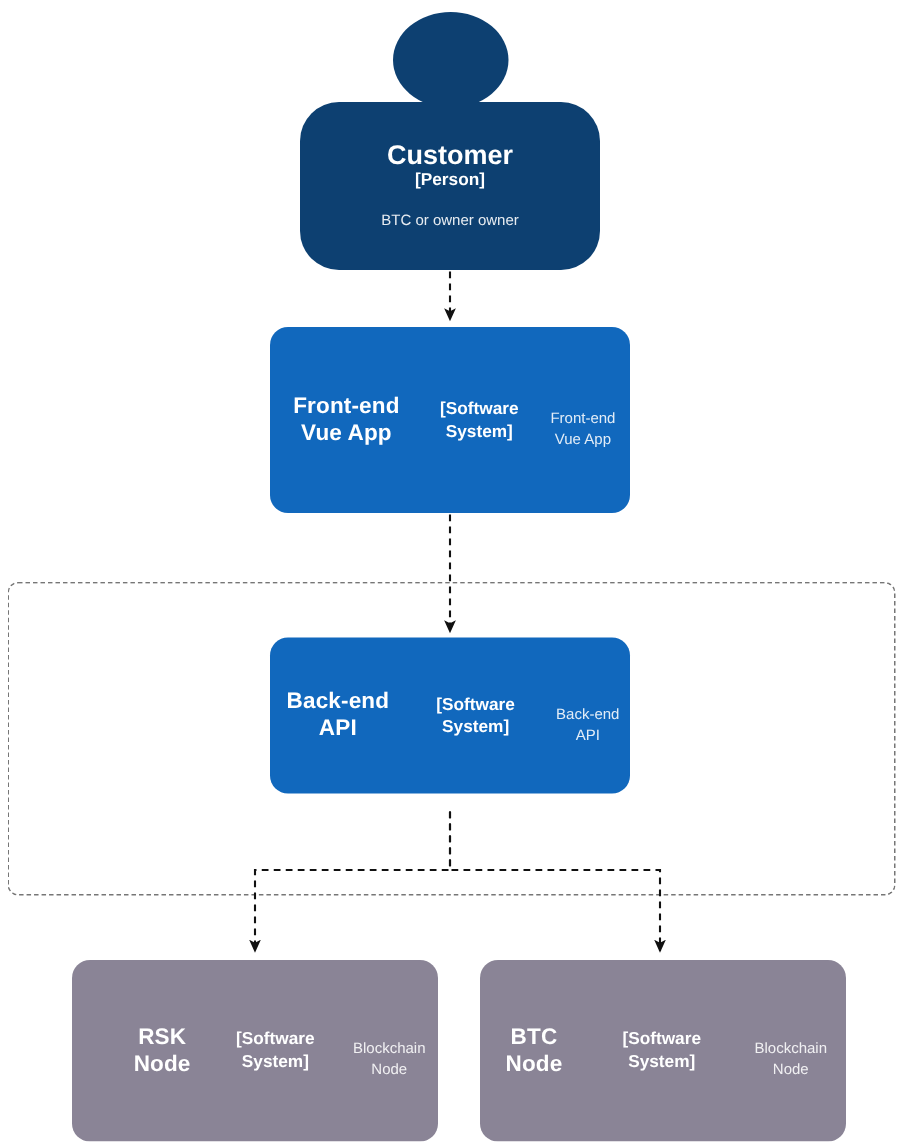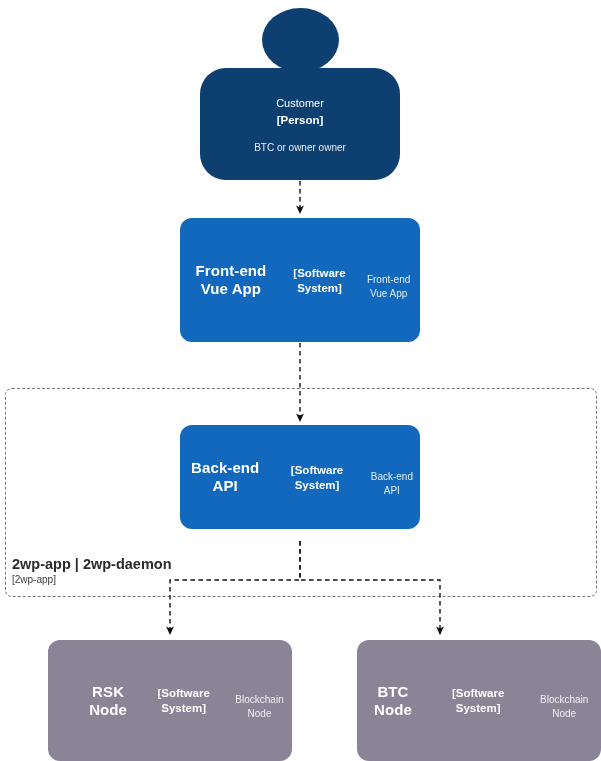--- a/index.html
+++ b/index.html
@@ -47,21 +47,21 @@
     border-radius:50%;
   }
   .person-body{
     position:absolute;
     box-sizing:border-box;
     border-radius:26px;
     display:flex;flex-direction:column;
     align-items:center;justify-content:center;
     text-align:center;color:#fff;
   }
-  .person-body .n-title{font-size:11px;font-weight:normal;line-height:18px;}
+  .person-body .n-title{font-size:18px;font-weight:bold;line-height:18px;}
   .person-body .n-type{font-size:11.5px;line-height:15px;margin-top:1px;font-weight:bold;}
   .person-body .n-desc{font-size:10px;line-height:14px;margin-top:13px;opacity:.9;}
 
   
   .boundary{
     position:absolute;
     box-sizing:border-box;
     border:1.3px dashed #767676;
     border-radius:7px;
     background:transparent;
@@ -82,24 +82,20 @@
   
   .conn{position:absolute;left:0;top:0;width:601px;height:761px;pointer-events:none;}
 </style>
 </head>
 <body>
 
 <div id="stage">
 
   <div class="boundary" style="left:5px;top:388px;width:592px;height:209px;"></div>
 
-  <div class="boundary-label" style="left:12px;top:556px;">
-    <div class="b-title">2wp-app | 2wp-daemon</div>
-    <div class="b-type">[2wp-app]</div>
-  </div>
 
   <svg class="conn" viewBox="0 0 601 761" xmlns="http://www.w3.org/2000/svg">
     <defs>
       <marker id="arrowhead" markerWidth="7" markerHeight="7" refX="5.4" refY="3.1" orient="auto" markerUnits="strokeWidth">
         <path d="M0,0.3 L6.2,3.1 L0,5.9 L1.5,3.1 Z" fill="#111111"></path>
       </marker>
     </defs>
 
     <g>
       <path d="M300,181 L300,213" stroke="#111111" stroke-width="1.4" fill="none" stroke-dasharray="4.5,3.5" marker-end="url(#arrowhead)"></path>
@@ -137,19 +133,19 @@
     <div class="n-type">[Software System]</div>
     <div class="n-desc">Back-end API</div>
   </div>
 
   <div class="node" style="left:48px;top:640px;width:244px;height:121px;background:#8a8496;padding-left:28px;">
     <div class="n-title">RSK Node</div>
     <div class="n-type">[Software System]</div>
     <div class="n-desc">Blockchain Node</div>
   </div>
 
-  <div class="node" style="left:320px;top:640px;width:244px;height:121px;background:#8a8496;margin-left:37px;">
+  <div class="node" style="left:320px;top:640px;width:244px;height:121px;background:#8a8496;">
     <div class="n-title">BTC Node</div>
     <div class="n-type">[Software System]</div>
     <div class="n-desc">Blockchain Node</div>
   </div>
 
 </div>
 
 </body></html>

